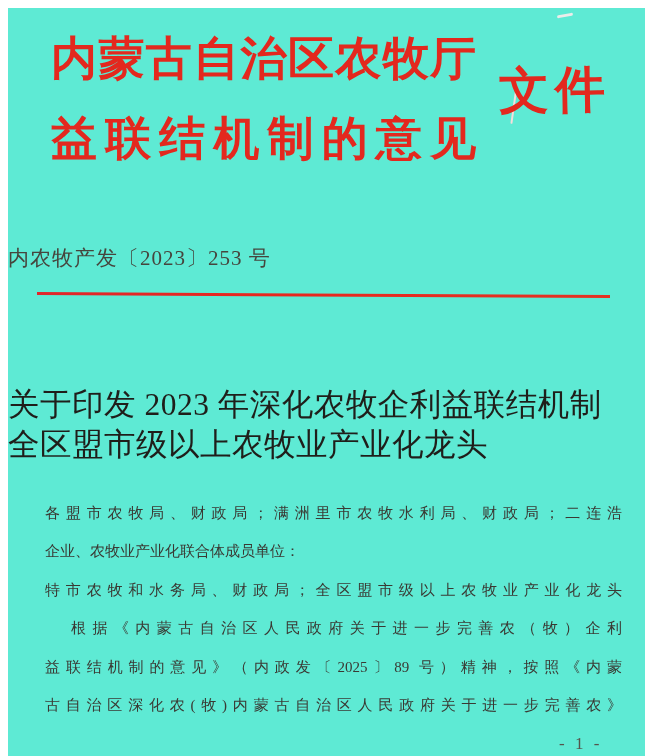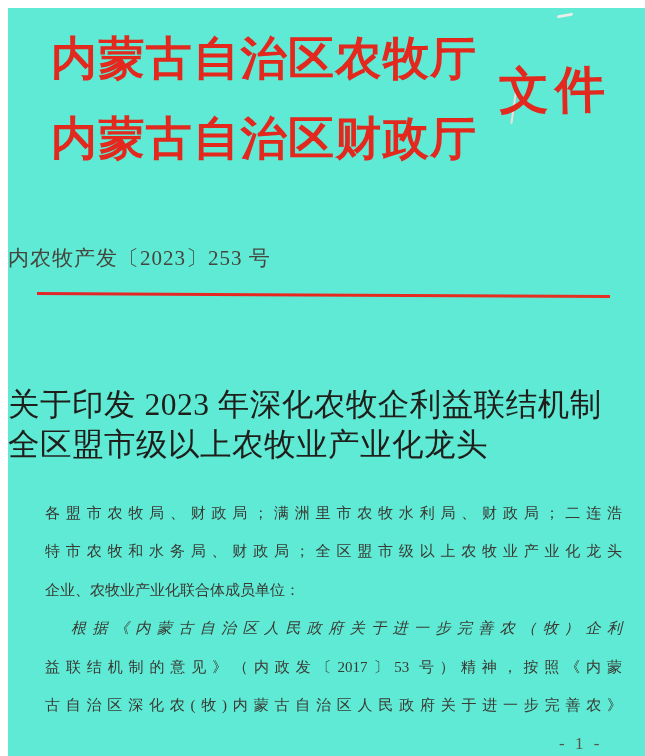--- a/index.html
+++ b/index.html
@@ -106,21 +106,20 @@
   .body-line {
     white-space: nowrap;
     text-align: justify;
     text-align-last: justify;
   }
   .body-line.para-end {
     text-align-last: left;
   }
   .body-line.indent {
     text-indent: 26px;
-    font-style: italic;
   }
 
   
   .page-number {
     position: absolute;
     left: 551px;
     top: 726px;
     font-size: 17px;
     letter-spacing: 3px;
     color: #56544c;
@@ -153,38 +152,38 @@
 <body>
 
 <div class="page">
 
   <div class="scan-mark-top"></div>
   <div class="scan-mark-right"></div>
 
   <header>
     <div class="agency">
       <div class="agency-line">内蒙古自治区农牧厅</div>
-      <div class="agency-line">内蒙古自治区财政厅</div>
+      <div class="agency-line">益联结机制的意见</div>
     </div>
     <div class="doc-type">文件</div>
   </header>
 
   <div class="doc-number">内农牧产发〔2023〕253 号</div>
 
   <div class="red-line"></div>
 
   <h1 class="title">
     <span class="title-line">关于印发 2023 年深化农牧企利益联结机制</span>
     <span class="title-line">全区盟市级以上农牧业产业化龙头</span>
   </h1>
 
   <div class="body-text">
     <div class="body-line">各盟市农牧局、财政局；满洲里市农牧水利局、财政局；二连浩</div>
+    <div class="body-line para-end">企业、农牧业产业化联合体成员单位：</div>
     <div class="body-line">特市农牧和水务局、财政局；全区盟市级以上农牧业产业化龙头</div>
-    <div class="body-line para-end">企业、农牧业产业化联合体成员单位：</div>
     <div class="body-line indent">根据《内蒙古自治区人民政府关于进一步完善农（牧）企利</div>
-    <div class="body-line">益联结机制的意见》（内政发〔2017〕53 号）精神，按照《内蒙</div>
+    <div class="body-line">益联结机制的意见》（内政发〔2025〕89 号）精神，按照《内蒙</div>
     <div class="body-line">古自治区深化农(牧)内蒙古自治区人民政府关于进一步完善农》</div>
   </div>
 
   <div class="page-number">- 1 -</div>
 
 </div>
 
 </body></html>

